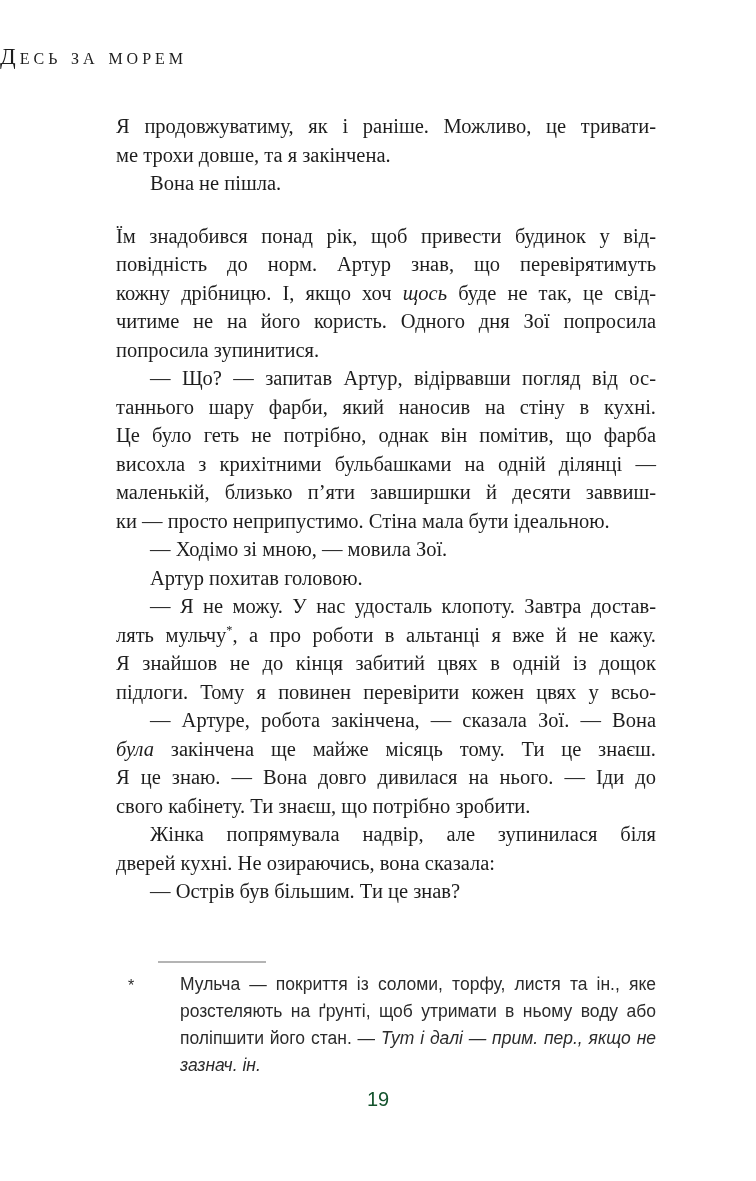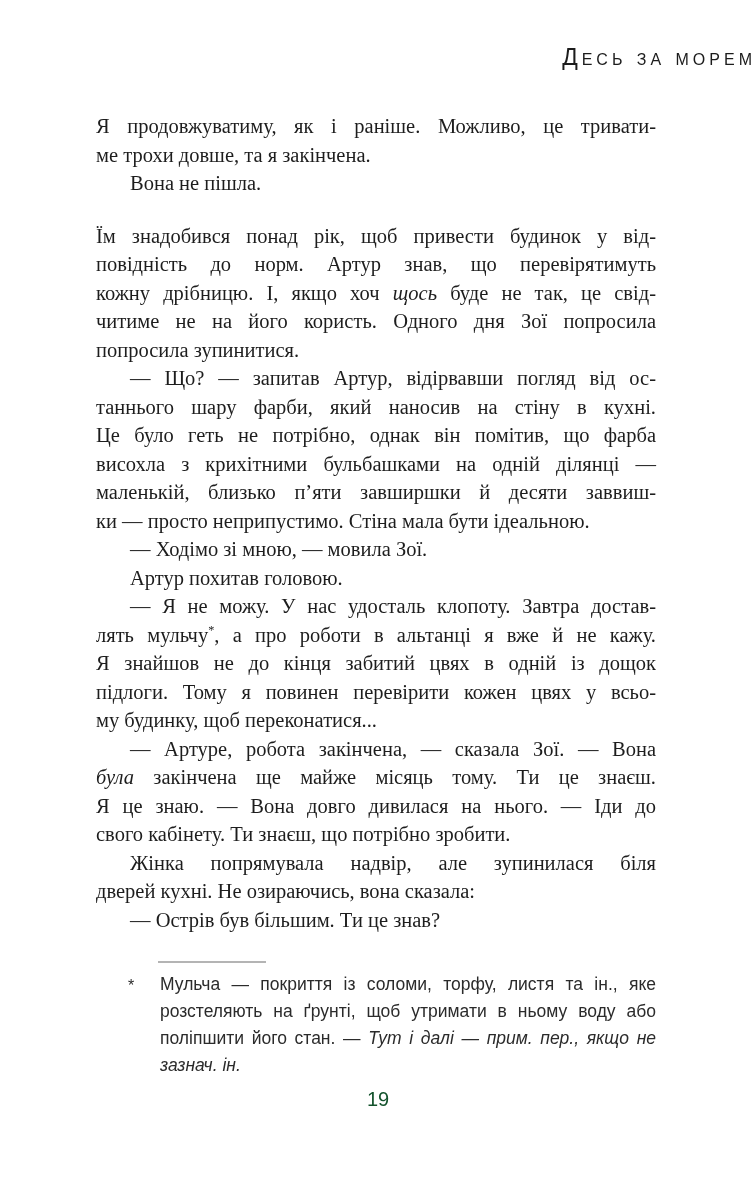--- a/index.html
+++ b/index.html
@@ -6,39 +6,40 @@
   .page{
     position:relative;
     width:756px;height:1181px;
     margin:0 auto;
     background:#ffffff;
     overflow:hidden;
   }
   
   .running-title{
     position:absolute;top:44px;left:0;right:0;
-    text-align:right;
-    font-family:Liberation Sans, sans-serif;
+    text-align:left;
+    font-family:Liberation Serif, serif;
     font-variant:small-caps;
     font-size:23px;
     letter-spacing:4px;
     color:#1c1c1c;
   }
   
   .bodytext{
     position:absolute;left:96px;top:112px;width:560px;
     font-family:"Liberation Serif",serif;
     font-size:20.5px;
     line-height:28.5px;
     color:#1d1d1d;
   }
   .line{
     height:28.5px;
     text-align:justify;
     text-align-last:justify;
+    margin-left:20px;
   }
   .line.last{
     text-align-last:left;
   }
   .line.indent{ text-indent:34px; }
   .line.gap{ margin-top:24px; }
   .it{ font-style:italic; }
   .sup{ vertical-align:super; font-size:60%; line-height:0; }
 
   
@@ -90,21 +91,20 @@
       <div class="line"><span>Це було геть не потрібно, однак він помітив, що фарба</span></div>
       <div class="line"><span>висохла з крихітними бульбашками на одній ділянці —</span></div>
       <div class="line"><span>маленькій, близько п’яти завширшки й десяти заввиш-</span></div>
       <div class="line last"><span>ки — просто неприпустимо. Стіна мала бути ідеальною.</span></div>
       <div class="line indent last"><span>— Ходімо зі мною, — мовила Зої.</span></div>
       <div class="line indent last"><span>Артур похитав головою.</span></div>
       <div class="line indent"><span>— Я не можу. У нас удосталь клопоту. Завтра достав-</span></div>
       <div class="line"><span>лять мульчу</span><span class="sup">*</span><span>, а про роботи в альтанці я вже й не кажу.</span></div>
       <div class="line"><span>Я знайшов не до кінця забитий цвях в одній із дощок</span></div>
       <div class="line"><span>підлоги. Тому я повинен перевірити кожен цвях у всьо-</span></div>
-      <div class="line last"><span>му будинку, щоб переконатися...</span></div>
       <div class="line indent"><span>— Артуре, робота закінчена, — сказала Зої. — Вона</span></div>
       <div class="line"><span class="it">була</span><span> закінчена ще майже місяць тому. Ти це знаєш.</span></div>
       <div class="line"><span>Я це знаю. — Вона довго дивилася на нього. — Іди до</span></div>
       <div class="line last"><span>свого кабінету. Ти знаєш, що потрібно зробити.</span></div>
       <div class="line indent"><span>Жінка попрямувала надвір, але зупинилася біля</span></div>
       <div class="line last"><span>дверей кухні. Не озираючись, вона сказала:</span></div>
       <div class="line indent last"><span>— Острів був більшим. Ти це знав?</span></div>
     </div>
 
   <div class="fn-sep"></div>

